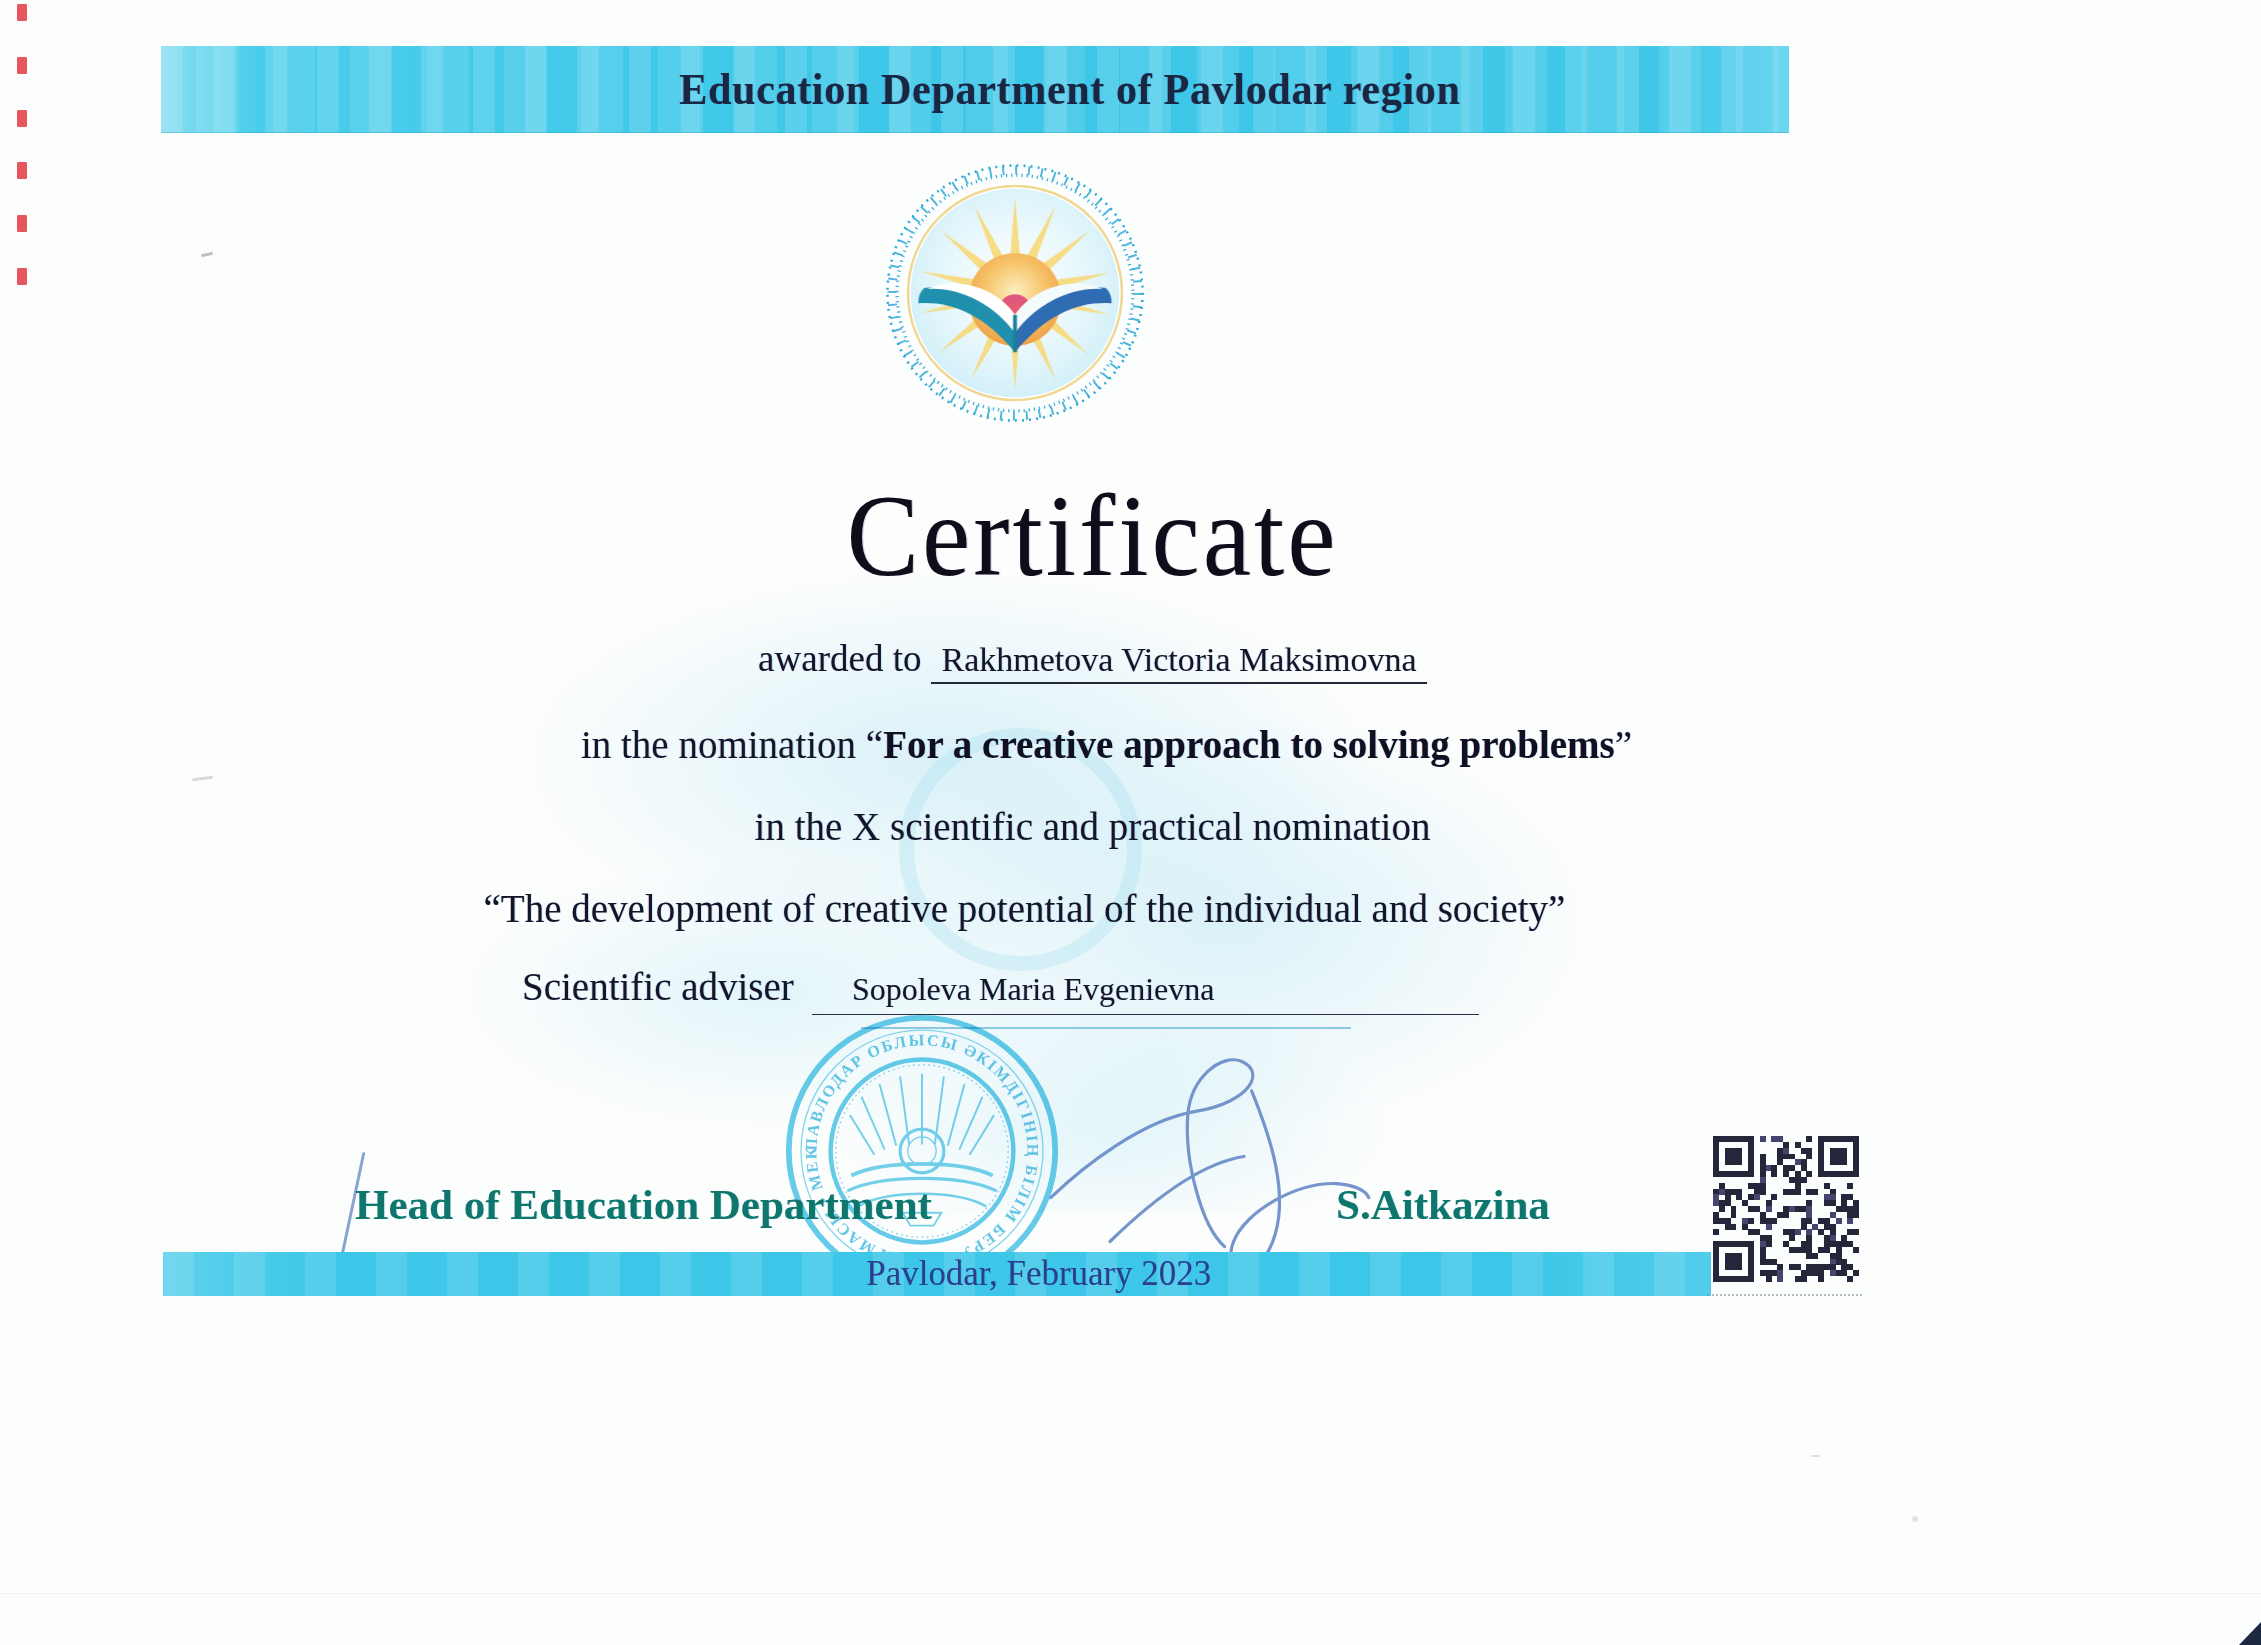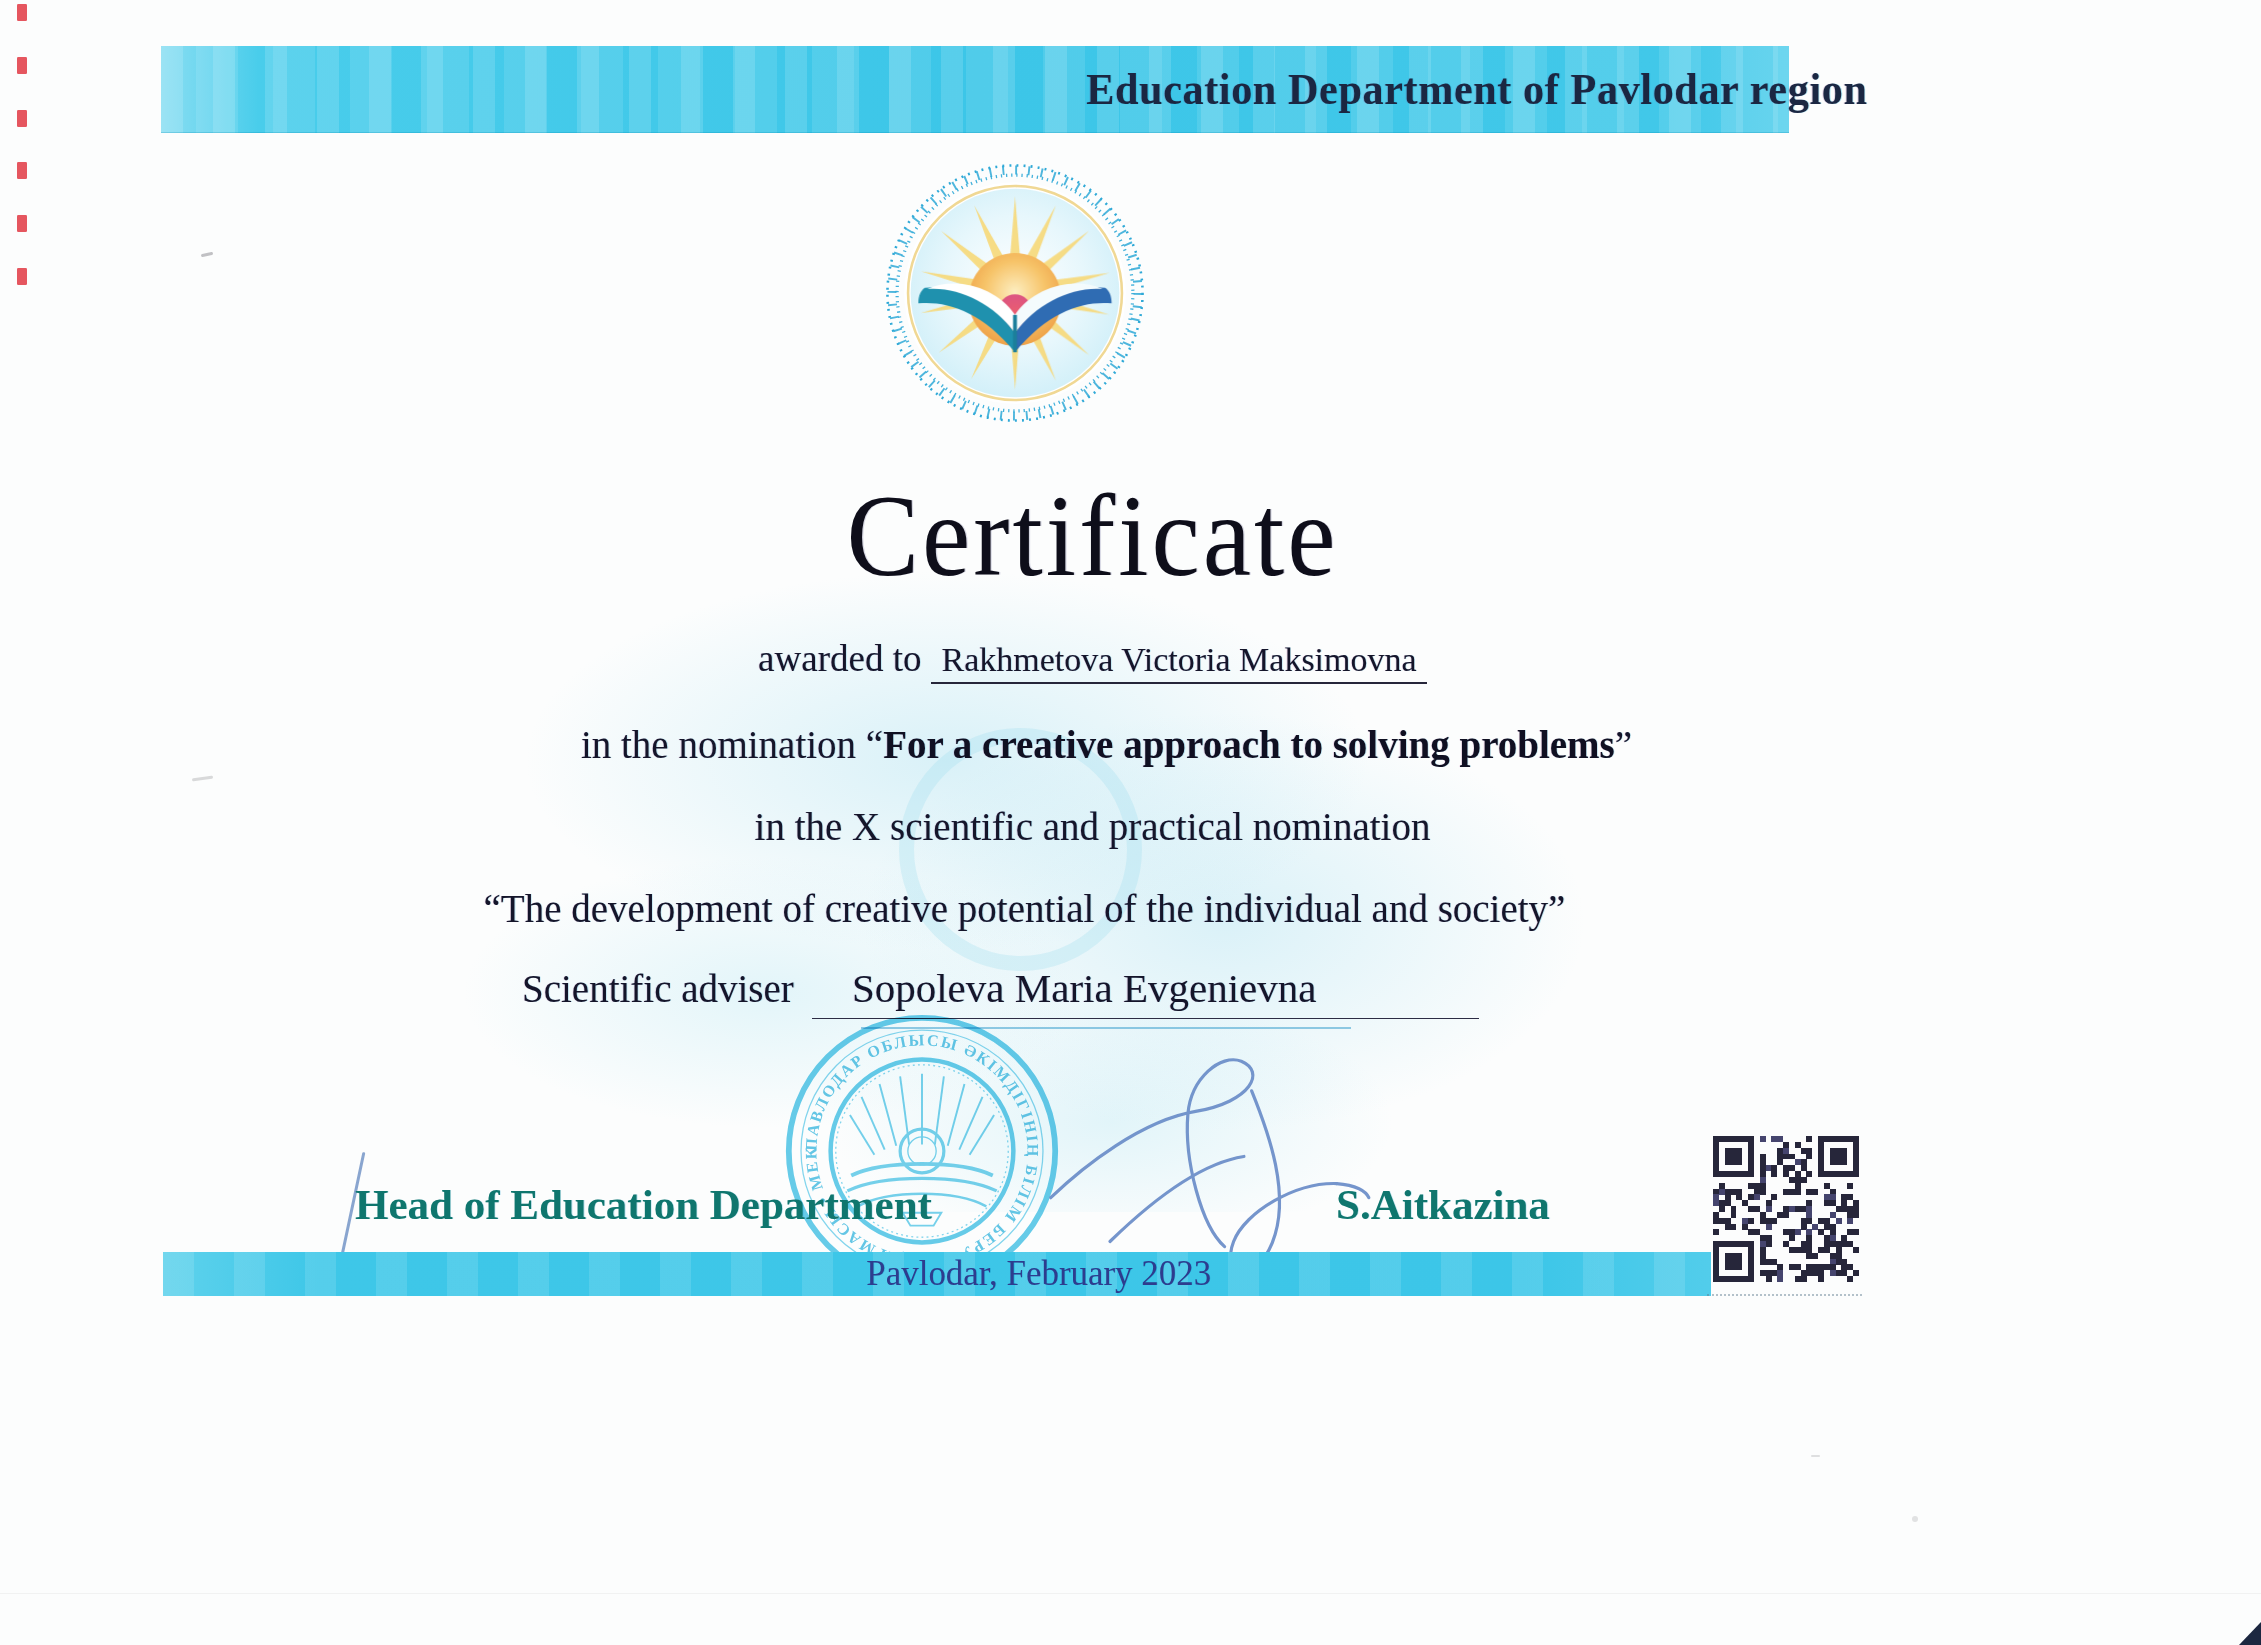--- a/index.html
+++ b/index.html
@@ -25,21 +25,21 @@
   }
 
   
   .top-banner{
     left:161px;top:46px;width:1628px;height:86px;
     background:
       repeating-linear-gradient(90deg, rgba(255,255,255,.14) 0 22px, rgba(255,255,255,0) 22px 52px),
       repeating-linear-gradient(90deg, rgba(255,255,255,0) 0 35px, rgba(255,255,255,.10) 35px 77px),
       linear-gradient(90deg,#8adef2 0,#49cdeb 6%,#3cc6e8 50%,#41c8e9 92%,#55cfec 100%);
     border-bottom:1.3px solid rgba(0,140,180,.25);
-    display:flex;align-items:center;justify-content:flex-end;
+    display:flex;align-items:center;justify-content:center;
   }
   .top-banner .t{
     transform:translateX(95px) scaleX(.96);
     font-size:44px;font-weight:600;color:#1b2742;letter-spacing:0.6px;white-space:nowrap;
     text-shadow:1px 0 rgba(0,170,215,.30), -1px 0 rgba(130,40,120,.18);
   }
   .bottom-banner{
     left:163px;top:1252px;width:1548px;height:44px;
     background:
       repeating-linear-gradient(90deg, rgba(255,255,255,.12) 0 31px, rgba(255,255,255,0) 31px 71px),
@@ -63,21 +63,21 @@
     left:0;width:2185px;text-align:center;white-space:nowrap;
     font-size:39px;color:#15152a;
     text-shadow:0.8px 0 rgba(0,160,210,.22), -0.8px 0 rgba(170,30,130,.15);
   }
   .awardee{font-size:34px;padding:0 10.3px 3.9px 10.3px;border-bottom:2.6px solid #26263a;}
   .bold{font-weight:700;color:#101022;}
   .adv-label{font-size:39px;}
   .adv-underline{
     display:inline-block;width:667px;margin-left:15.5px;text-align:left;
     padding:0 0 6.4px 40px;border-bottom:1.9px solid #2c2c44;box-sizing:border-box;
-    font-size:41px;white-space:nowrap;
+    font-size:32px;white-space:nowrap;
   }
   .adv-underline-ghost{left:861px;top:1027px;width:490px;height:1.9px;background:rgba(60,160,205,.55);}
 
   .sig-row{top:1180px;font-size:43px;font-weight:700;color:#0f766e;white-space:nowrap;
     text-shadow:0.8px 0 rgba(0,150,200,.22);}
   .role{left:355px;}
   .sname{left:1336px;}
 
   .slash{left:351px;top:1151px;width:2.6px;height:110px;background:#7c9bca;
     transform:rotate(12deg);border-radius:1.3px;opacity:.9;}

